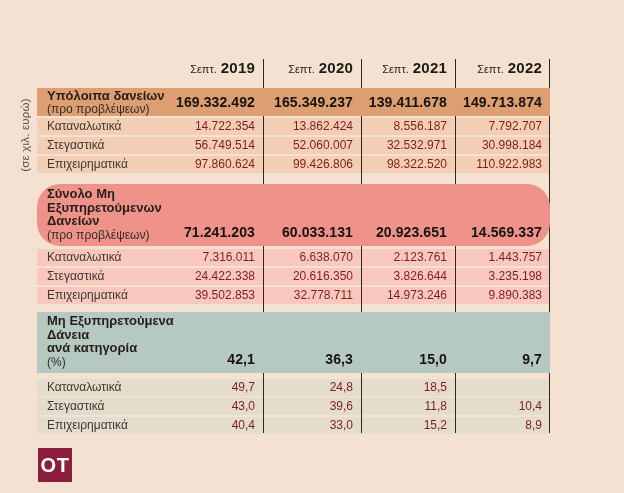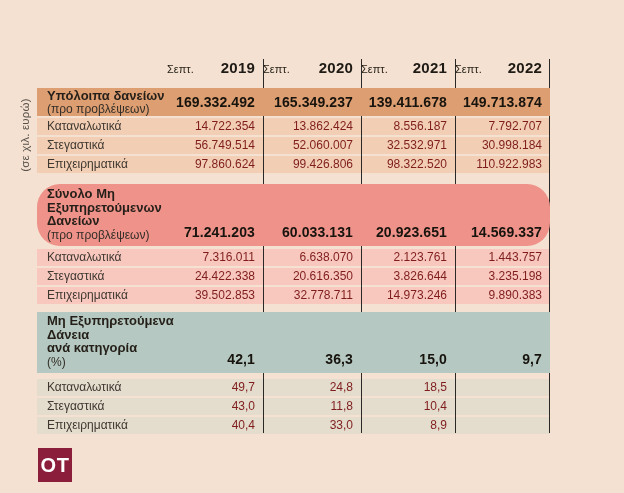--- a/index.html
+++ b/index.html
@@ -16,21 +16,21 @@
     transform:translate(-50%,-50%) rotate(-90deg);
     white-space:nowrap;
     font-size:11.5px;color:#57514a;letter-spacing:.2px;
   }
   
   .table{position:absolute;left:37px;top:55px;width:513px;}
   .vline{position:absolute;top:4px;width:1px;height:374px;background:#2b2925;}
   .row{display:grid;grid-template-columns:130px 96px 98px 94px 95px;}
   
   .head{height:33px;}
-  .hcell{display:flex;justify-content:space-between;align-items:baseline;gap:4px;padding:4px 8px 0 0;}
+  .hcell{display:flex;justify-content:flex-end;align-items:baseline;gap:4px;padding:4px 8px 0 0;}
   .hprefix{font-size:11px;font-weight:400;color:#272319;}
   .hyear{font-size:15px;font-weight:700;color:#1e1a14;letter-spacing:.2px;}
   
   .sec-header{position:relative;}
   .sec-label{padding-left:10px;display:flex;flex-direction:column;}
   .title-line{font-weight:700;font-size:13px;line-height:13.5px;color:#241f18;white-space:nowrap;}
   .subtitle{font-size:12px;line-height:12.5px;color:#332e27;margin-top:1px;white-space:nowrap;}
   .sec-val{font-weight:700;font-size:14px;text-align:right;padding-right:8px;color:#17130d;letter-spacing:.1px;}
   .sec0 .sec-header{height:28px;}
   .sec0 .sec-label{justify-content:center;}
@@ -175,27 +175,29 @@
         <div class="subs">
           <div class="row sub" style="background: rgb(228, 220, 204);">
             <div class="lbl">Καταναλωτικά</div>
             <div class="val">49,7</div>
             <div class="val">24,8</div>
             <div class="val">18,5</div>
           </div>
           <div class="row sub" style="background: rgb(228, 220, 204);">
             <div class="lbl">Στεγαστικά</div>
             <div class="val">43,0</div>
+            <div class="val">39,6</div>
             <div class="val">11,8</div>
             <div class="val">10,4</div>
           </div>
           <div class="row sub" style="background: rgb(228, 220, 204);">
             <div class="lbl">Επιχειρηματικά</div>
             <div class="val">40,4</div>
             <div class="val">33,0</div>
+            <div class="val">15,2</div>
             <div class="val">8,9</div>
           </div>
         </div>
       </div>
     </div>
 </div>
 
 <div class="logo" style="background: rgb(139, 30, 58); color: rgb(255, 255, 255);">OT</div>
 
 </body></html>

